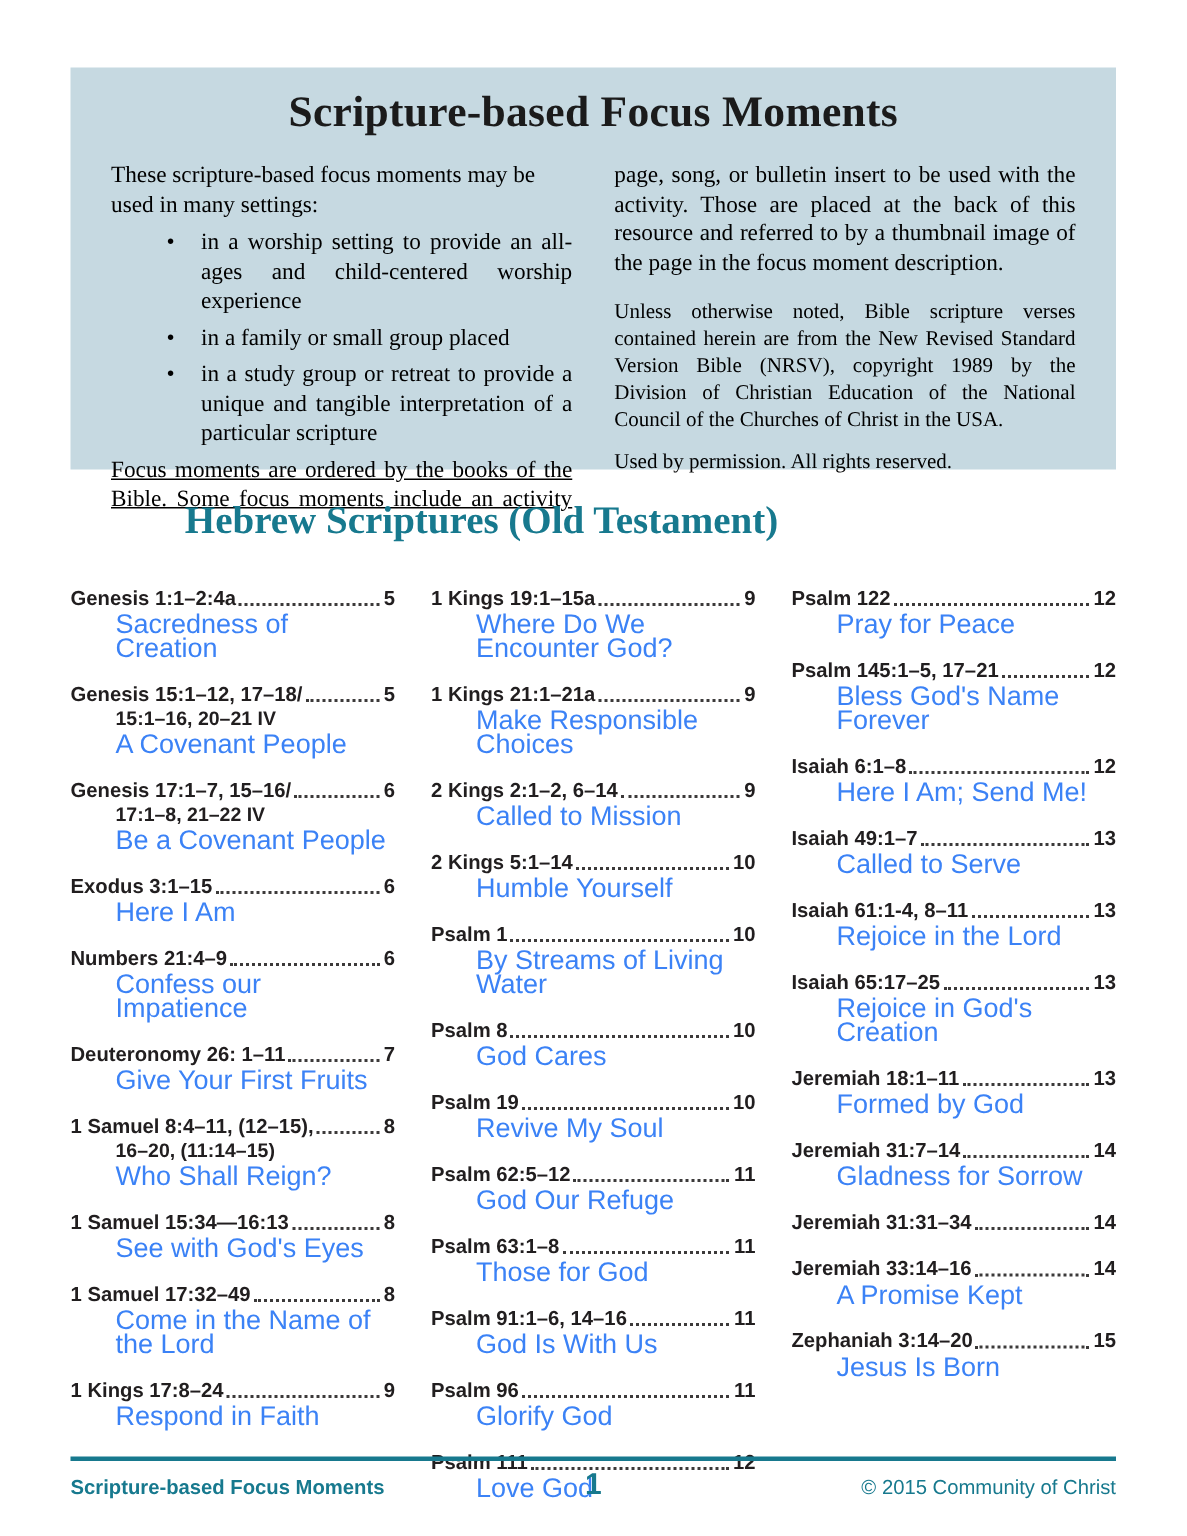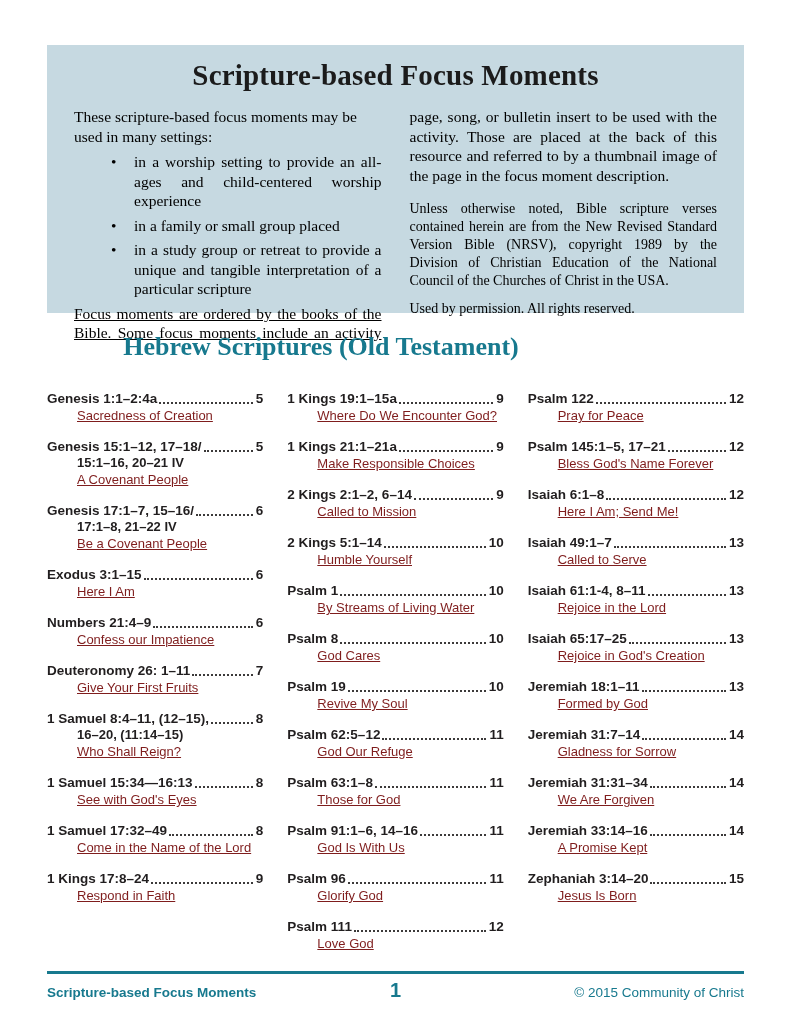--- a/index.html
+++ b/index.html
@@ -73,21 +73,21 @@
     font-weight: 700; font-size: 13.5px; line-height: 16px;
     white-space: nowrap;
   }
   .dots {
     flex: 1; min-width: 8px;
     border-bottom: 2px dotted #3c3a3a;
     margin: 0 3px 3px 2px;
   }
   .entry-page { font-weight: 700; font-size: 13.5px; line-height: 16px; }
   .entry-ref2 { font-weight: 700; font-size: 13px; line-height: 16px; padding-left: 30px; }
-  .entry-sub  { font-weight: 400; font-size: 13px; line-height: 16px; padding-left: 30px; margin-top: 1px; color: #7f1d1d; text-decoration: underline; }
+  .entry-sub  { font-weight: 400; font-size: 18px; line-height: 16px; padding-left: 30px; margin-top: 1px; color: #3b82f6; }
 
   
   .footer-rule {
     position: absolute; left: 47px; top: 971px;
     width: 697px; height: 3px;
     background: var(--teal);
   }
   .footer-row {
     position: absolute; left: 47px; top: 979px; width: 697px;
     display: flex; align-items: baseline;
@@ -373,21 +373,20 @@
             <span class="entry-page">14</span>
           </div>
           <div class="entry-sub">Gladness for Sorrow</div>
         </div>
         <div class="entry">
           <div class="entry-line">
             <span class="entry-ref">Jeremiah 31:31–34</span>
             <span class="dots"></span>
             <span class="entry-page">14</span>
           </div>
-          <div class="entry-sub">We Are Forgiven</div>
         </div>
         <div class="entry">
           <div class="entry-line">
             <span class="entry-ref">Jeremiah 33:14–16</span>
             <span class="dots"></span>
             <span class="entry-page">14</span>
           </div>
           <div class="entry-sub">A Promise Kept</div>
         </div>
         <div class="entry">

